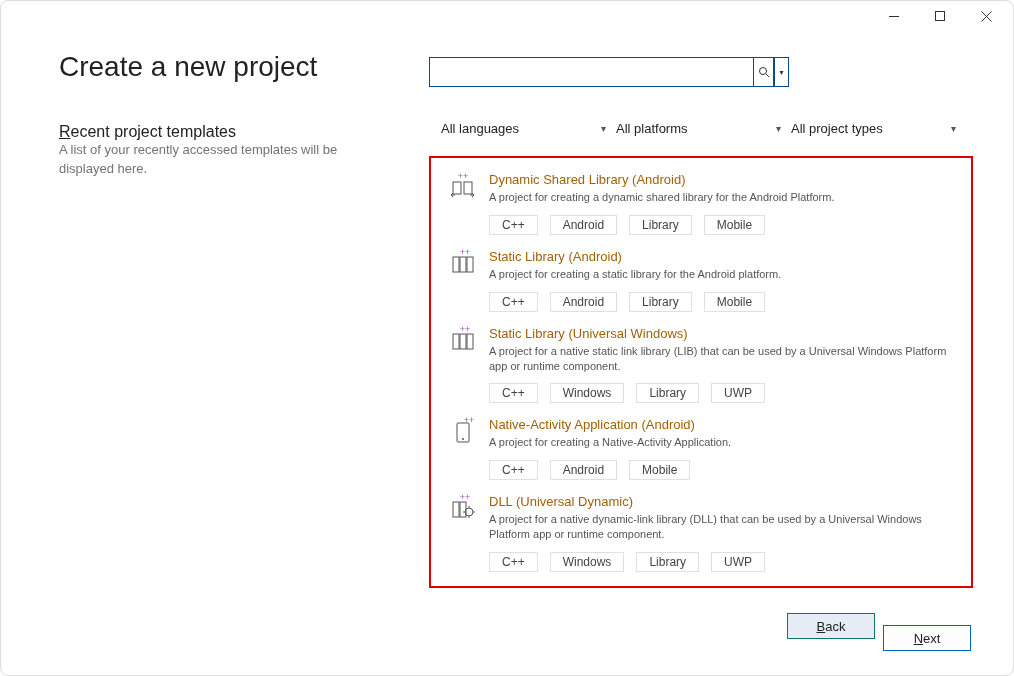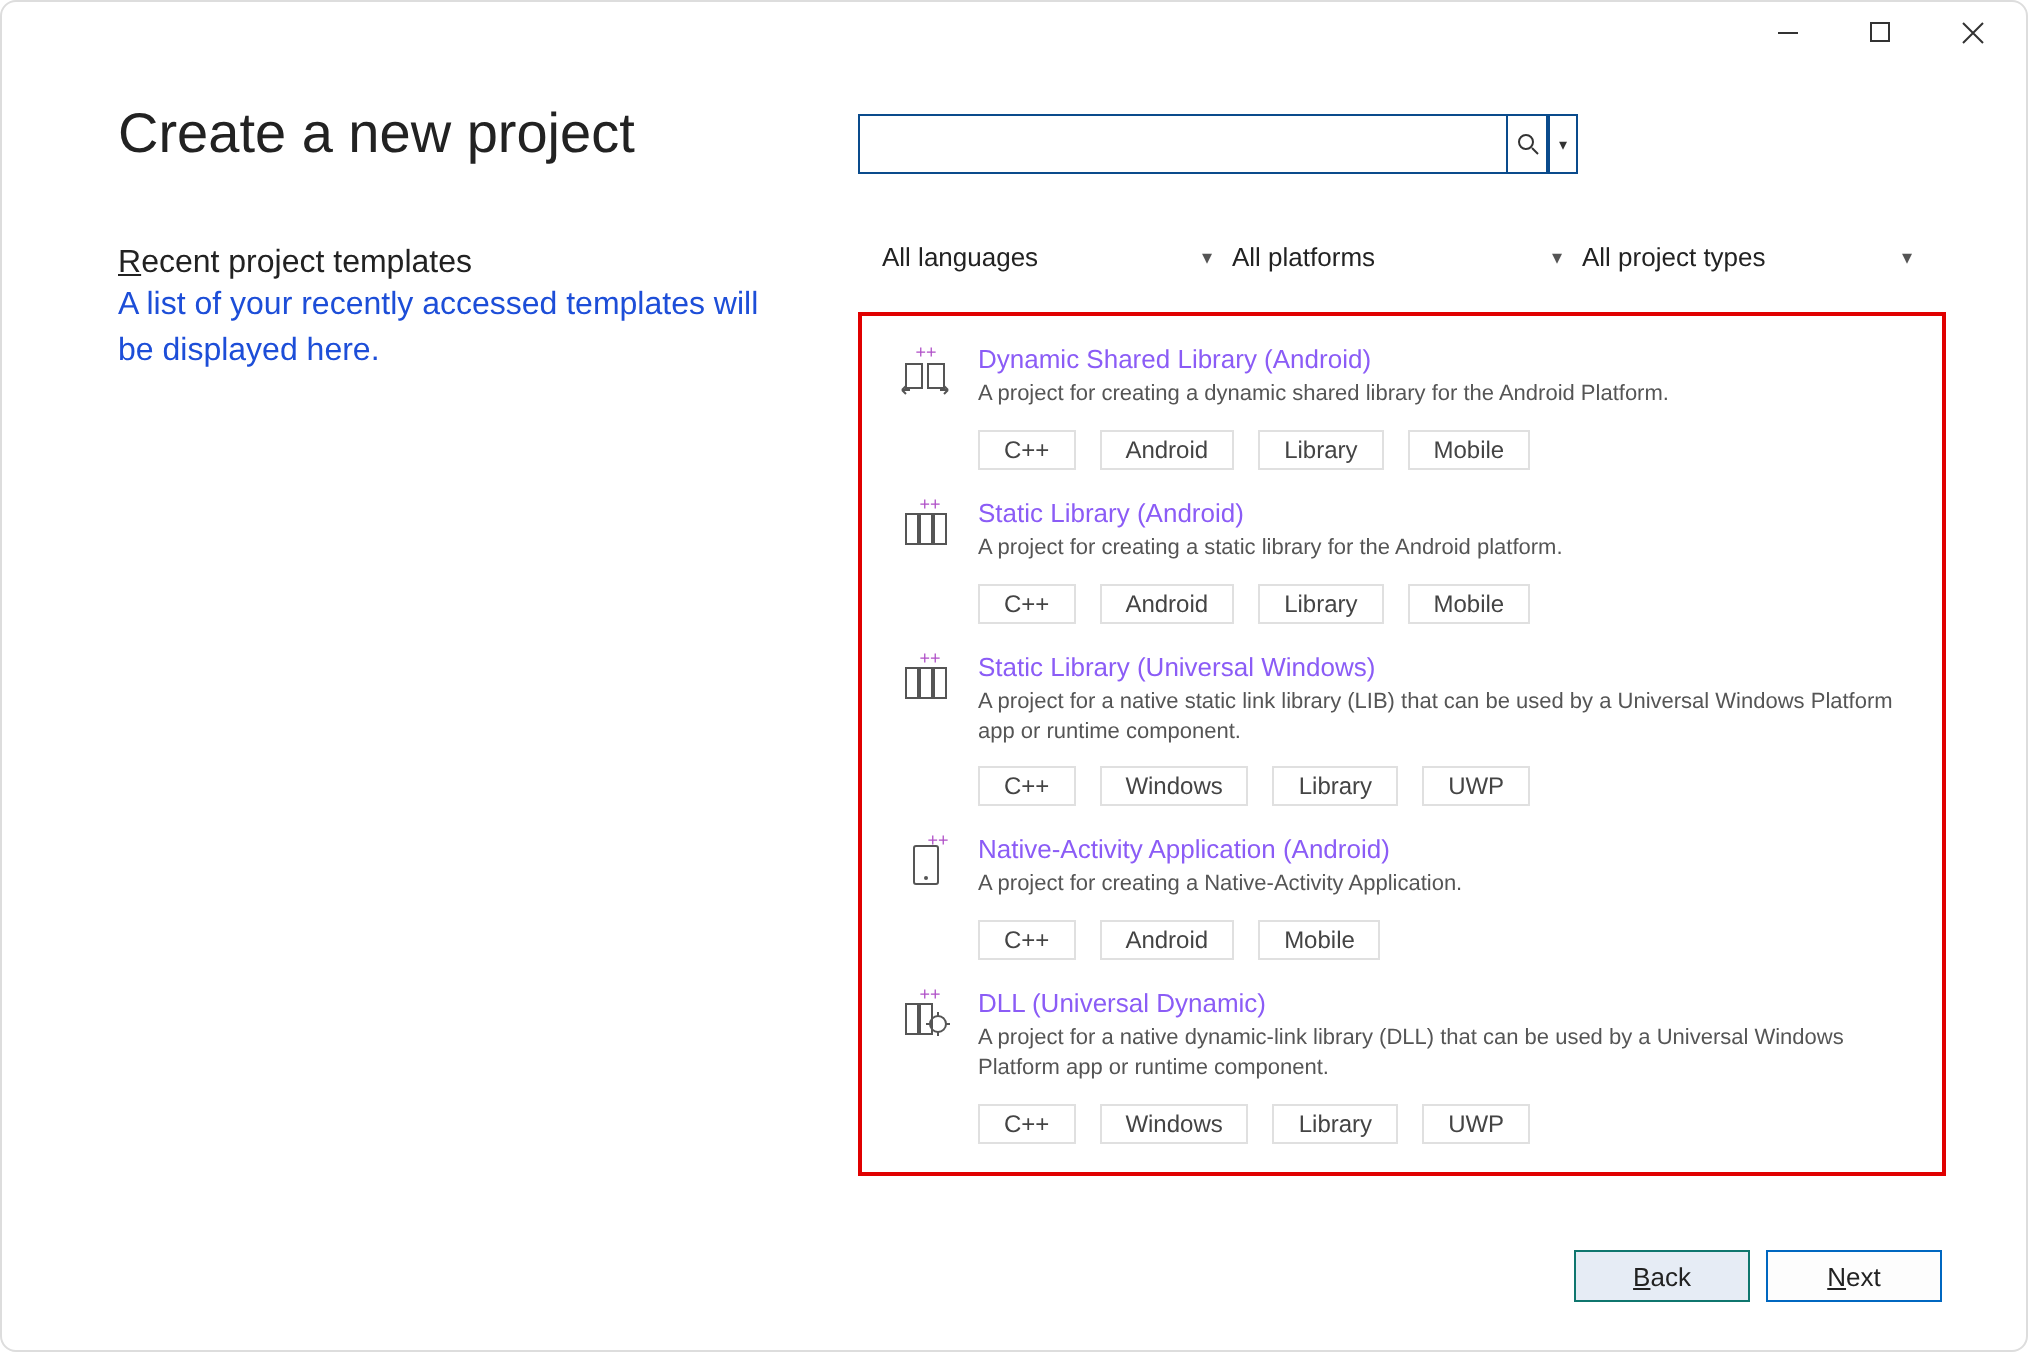--- a/index.html
+++ b/index.html
@@ -52,22 +52,22 @@
     }
     .recent-title {
       font-size: 16px;
       font-weight: 400;
       color: #222;
     }
     .recent-title .u {
       text-decoration: underline;
     }
     .recent-desc {
-      font-size: 16px;
-      color: #1d4ed8;
+      font-size: 13px;
+      color: #737373;
       line-height: 1.45;
     }
     .right-col {
       flex: 1;
       display: flex;
       flex-direction: column;
     }
     .search-wrap {
       display: flex;
       margin-bottom: 30px;
@@ -141,21 +141,21 @@
     .t-icon {
       width: 28px;
       height: 28px;
       flex-shrink: 0;
     }
     .t-body {
       flex: 1;
     }
     .t-title {
       font-size: 13px;
-      color: #8b5cf6;
+      color: #a16207;
       margin-bottom: 3px;
     }
     .t-desc {
       font-size: 11px;
       color: #555;
       margin-bottom: 10px;
       line-height: 1.35;
     }
     .t-tags {
       display: flex;
@@ -182,20 +182,21 @@
       background: #fdfdfd;
       font-size: 13px;
       color: #222;
       display: flex;
       align-items: center;
       justify-content: center;
       cursor: pointer;
     }
     .btn.primary {
       border: 1px solid #0067c0;
+      margin-top: 12px;
     }
     .btn.back {
       background: #e6ecf5;
     }
     .u2 {
       text-decoration: underline;
     }
   </style>
 </head>
 <body>

